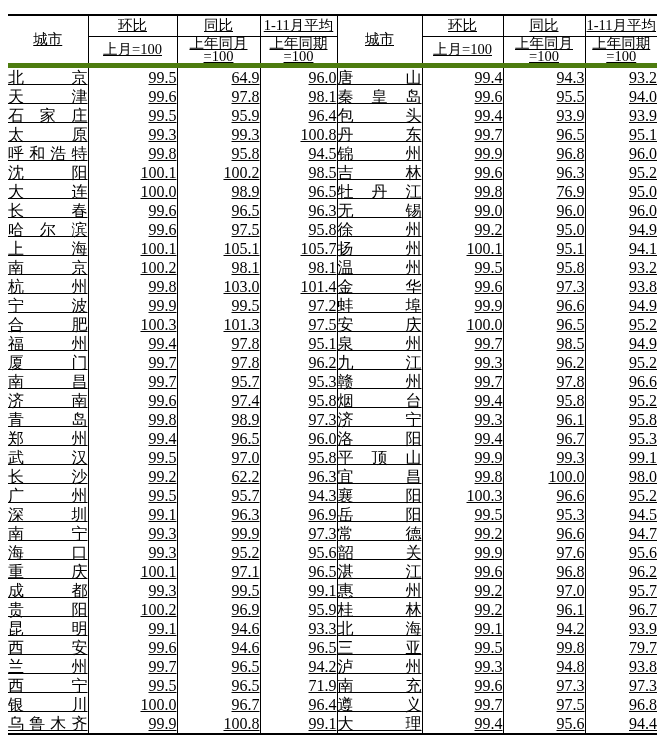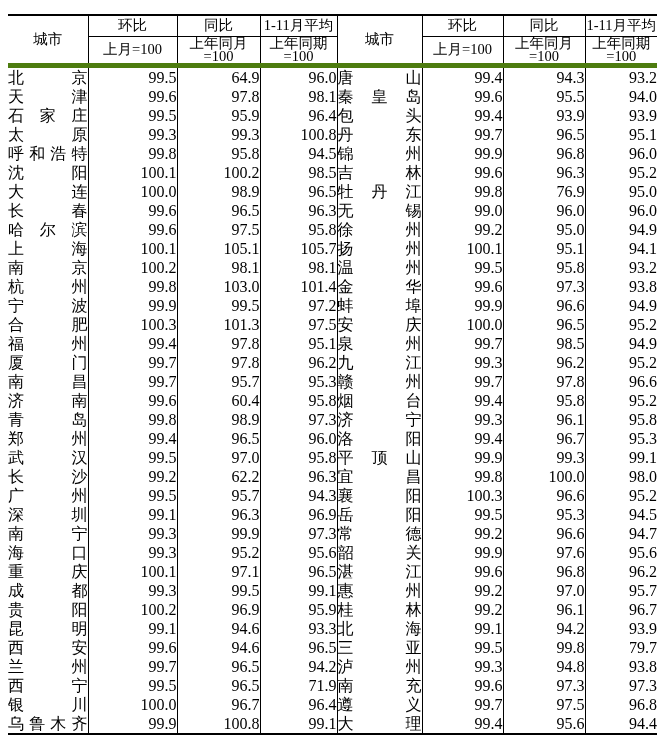--- a/index.html
+++ b/index.html
@@ -12,20 +12,21 @@
     height: 740px;
     position: relative;
     font-family: "Liberation Serif", "DejaVu Serif", serif;
     color: #000000;
   }
   .table-wrap {
     position: absolute;
     left: 8px;
     top: 14px;
     width: 649px;
+    text-decoration: underline;
   }
   table.idx {
     width: 649px;
     table-layout: fixed;
     border-collapse: collapse;
     border-top: 2px solid #000;
     border-bottom: 2px solid #000;
   }
   table.idx td {
     border-right: 1px solid #000;
@@ -280,21 +281,21 @@
     <td class="num">95.7</td>
     <td class="num">95.3</td>
     <td class="city rcity">赣州</td>
     <td class="num">99.7</td>
     <td class="num">97.8</td>
     <td class="num">96.6</td>
   </tr>
         <tr>
     <td class="city lcity">济南</td>
     <td class="num">99.6</td>
-    <td class="num">60.4</td>
+    <td class="num">97.4</td>
     <td class="num">95.8</td>
     <td class="city rcity">烟台</td>
     <td class="num">99.4</td>
     <td class="num">95.8</td>
     <td class="num">95.2</td>
   </tr>
         <tr>
     <td class="city lcity">青岛</td>
     <td class="num">99.8</td>
     <td class="num">98.9</td>

